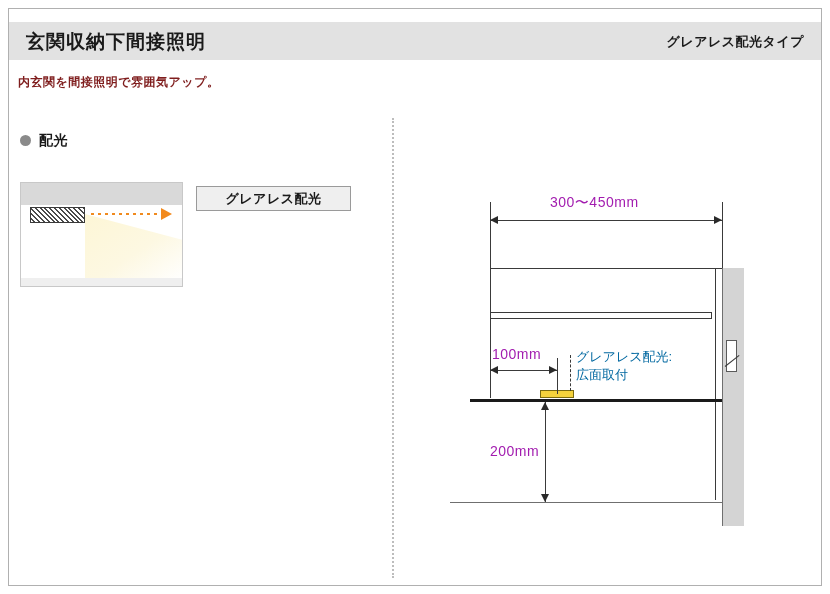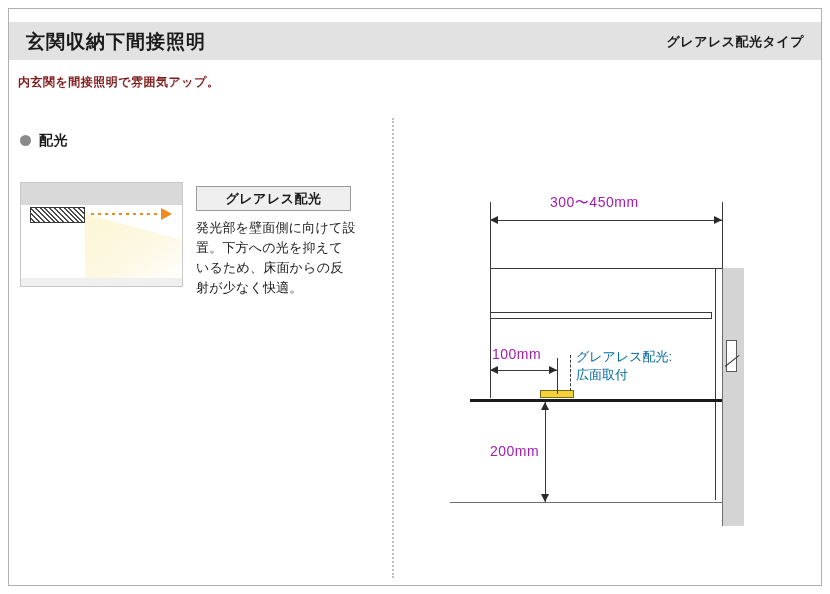--- a/index.html
+++ b/index.html
@@ -362,21 +362,20 @@
   <div class="dist-box">
     <div class="dist-ceiling"></div>
     <div class="dist-beam"></div>
     <div class="dist-fixture"></div>
     <div class="dist-arrow-dots"></div>
     <div class="dist-arrow-head"></div>
     <div class="dist-floor"></div>
   </div>
 
   <div class="dist-tag">グレアレス配光</div>
-  <div class="dist-desc">発光部を壁面側に向けて設置。下方への光を抑えているため、床面からの反射が少なく快適。</div>
 
   <div class="diagram">
 
     <div class="tick-v" style="left:60px; top:22px; height:70px;"></div>
     <div class="tick-v" style="left:292px; top:22px; height:70px;"></div>
     <div class="dim-h" style="left:60px; top:40px; width:232px;"></div>
     <div class="arr arr-l" style="left:60px; top:36px;"></div>
     <div class="arr arr-r" style="left:284px; top:36px;"></div>
     <div class="dim-label" style="left:120px; top:14px;">300〜450mm</div>
 

